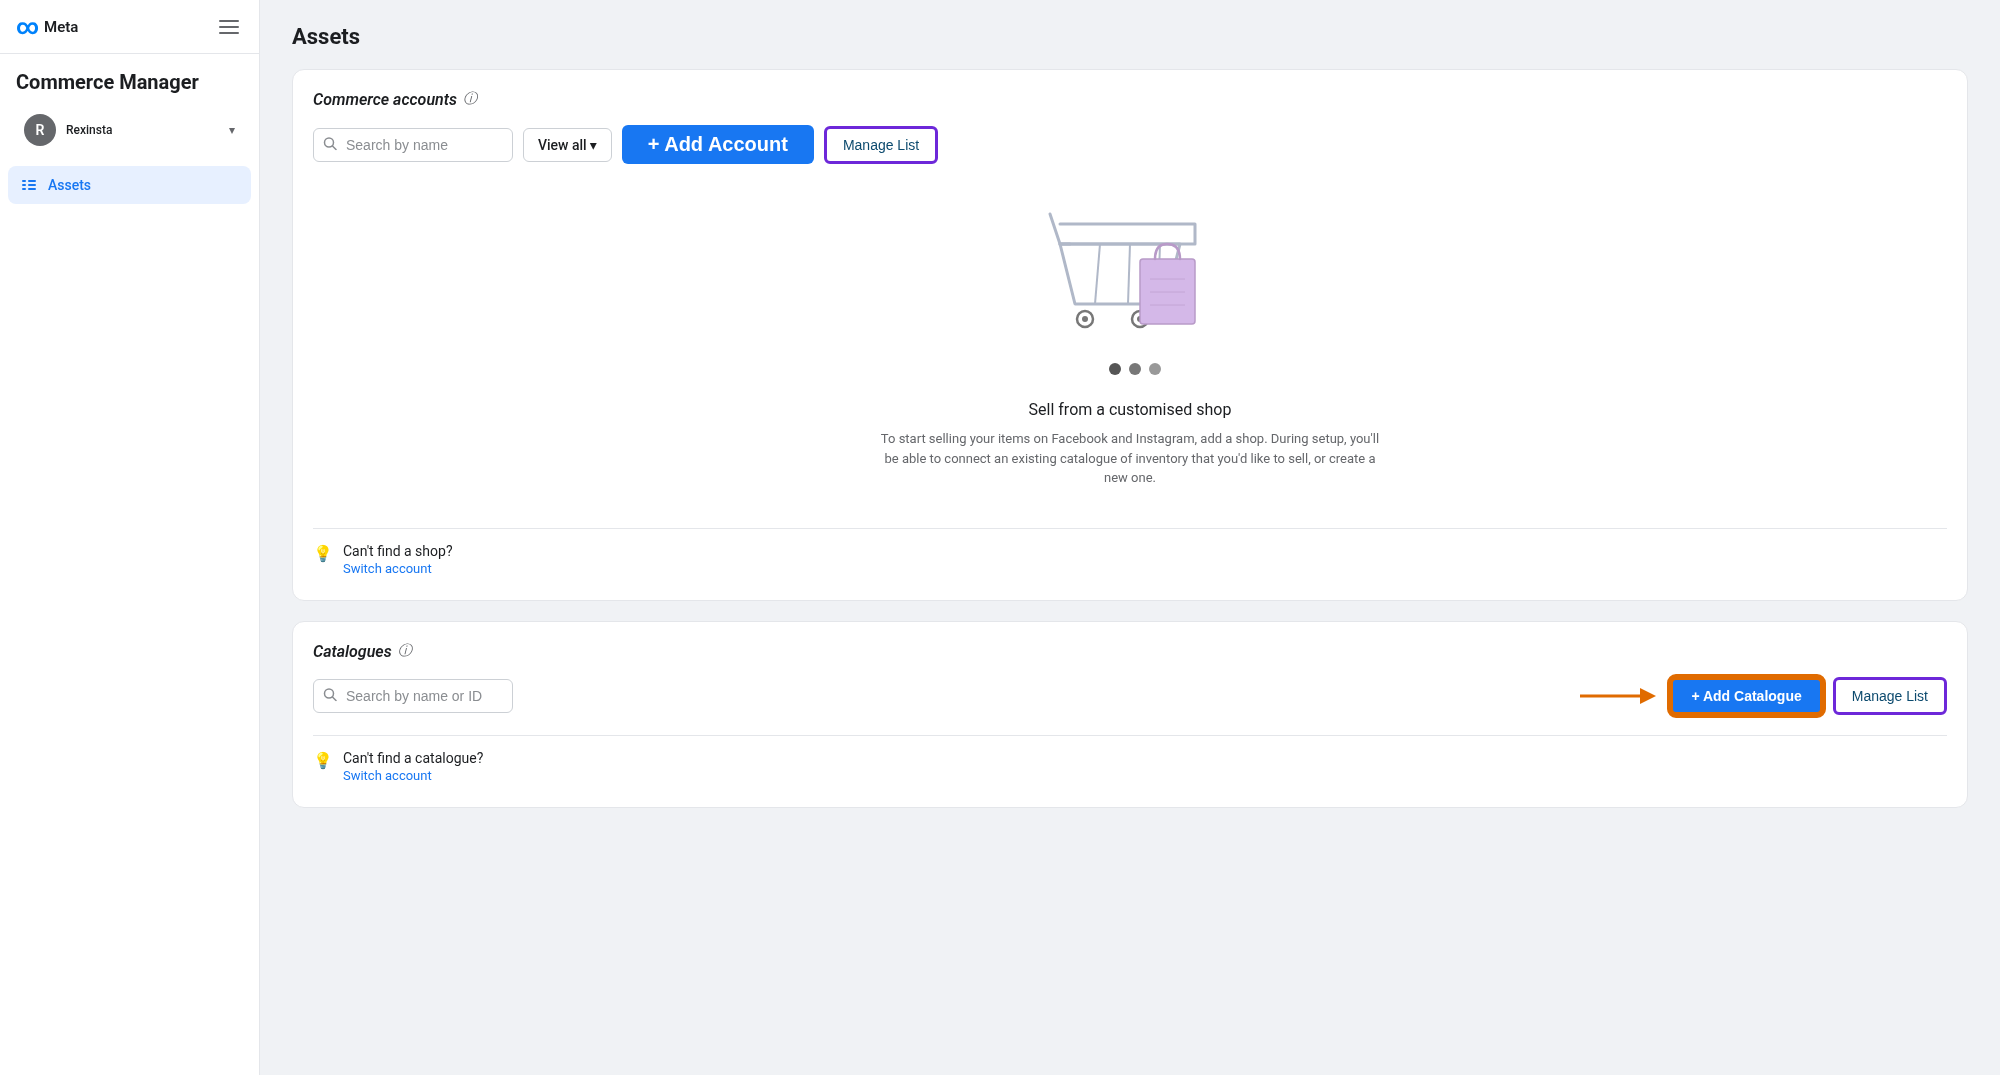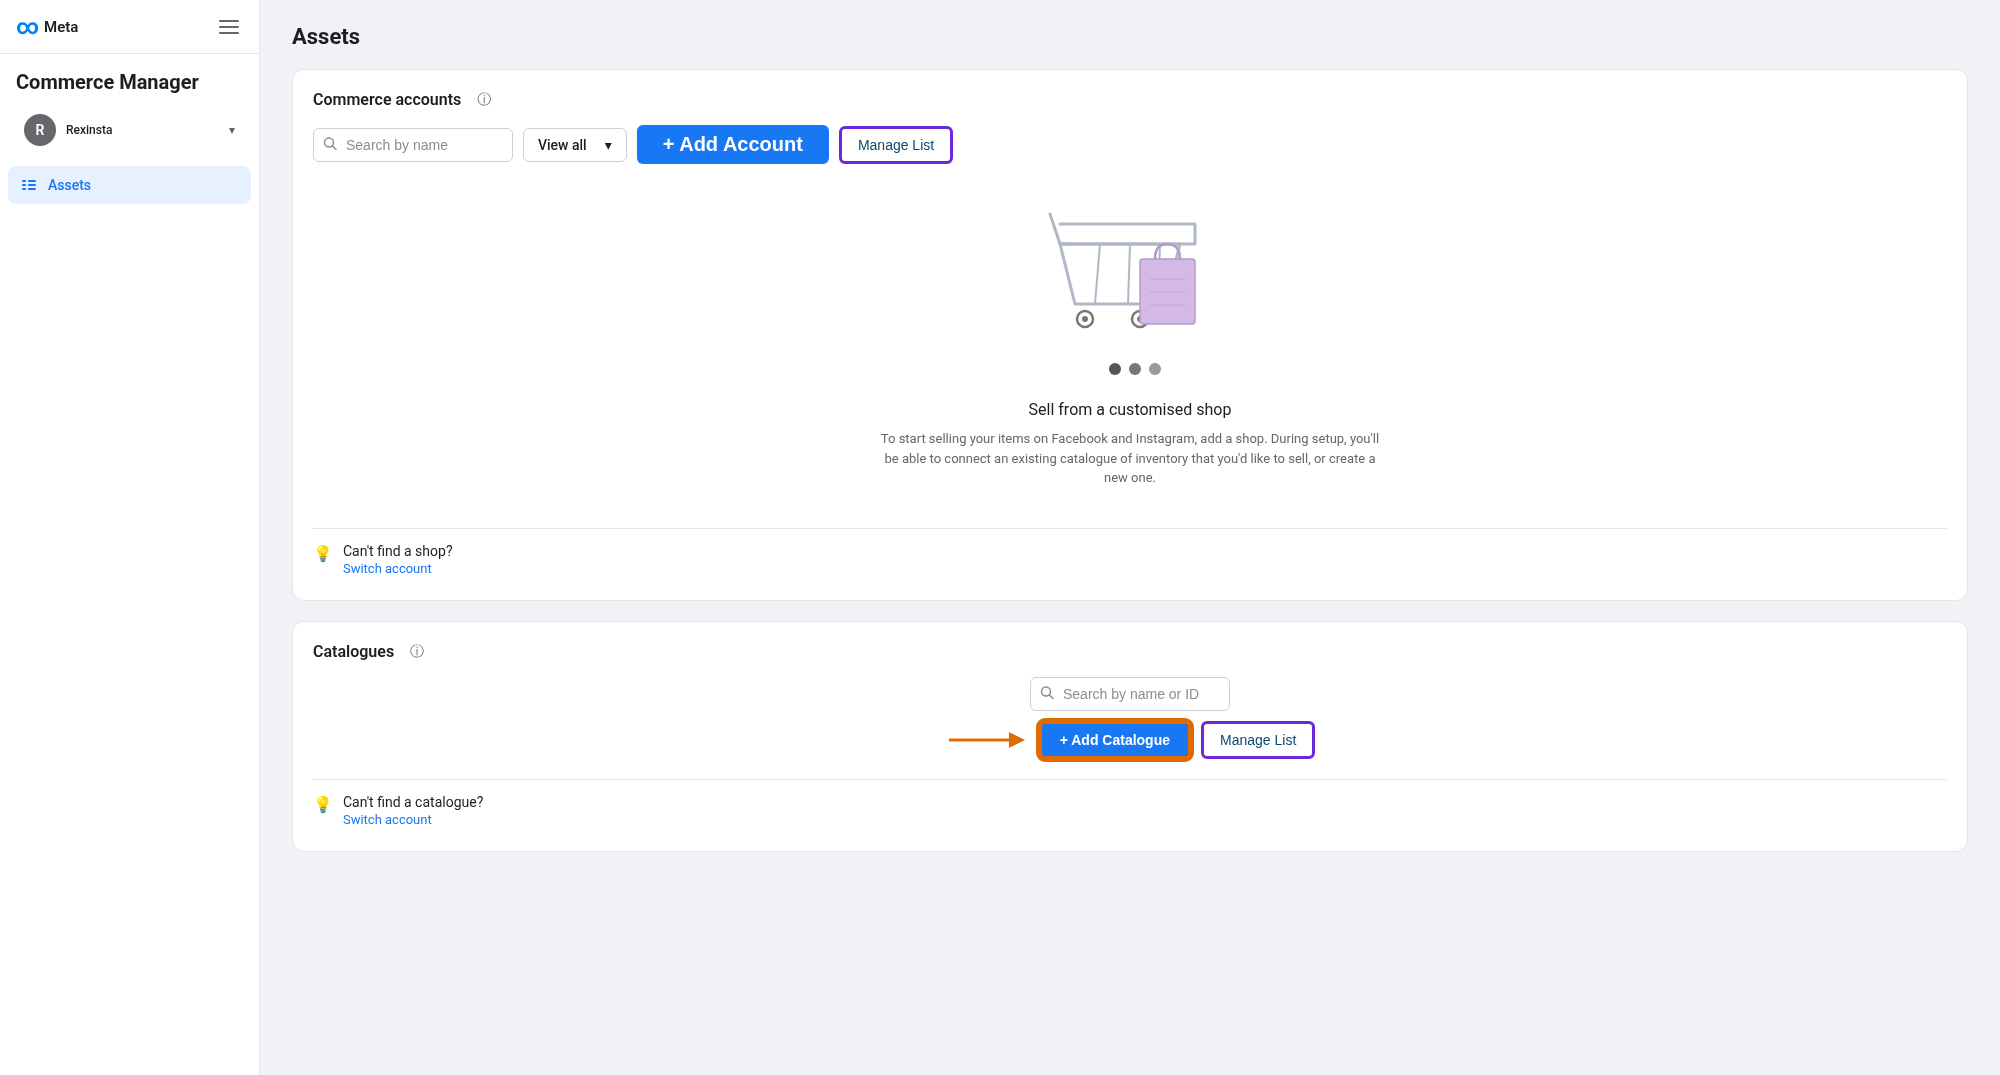--- a/index.html
+++ b/index.html
@@ -137,23 +137,24 @@
     
     .card {
       background: #fff;
       border-radius: 12px;
       border: 1px solid #e4e6ea;
       padding: 20px;
       margin-bottom: 20px;
     }
     .card-header {
       display: flex;
-      align-items: flex-end;
-      gap: 16px;
+      align-items: flex-start;
+      gap: 6px;
       margin-bottom: 16px;
+      font-style: italic;
     }
     .card-title {
       font-size: 16px;
       font-weight: 600;
       color: #1c1e21;
     }
     .info-icon {
       color: #65676b;
       font-size: 14px;
       cursor: pointer;
@@ -187,21 +188,21 @@
       font-size: 14px;
       color: #be185d;
       outline: none;
       background: #fff;
     }
     .search-input::placeholder { color: #8a8d91; }
 
     .view-all-dropdown {
       display: flex;
       align-items: center;
-      gap: 18px;
+      gap: 3px;
       padding: 8px 14px;
       border: 1px solid #ccd0d5;
       border-radius: 6px;
       background: #fff;
       cursor: pointer;
       font-size: 14px;
       color: #1c1e21;
       font-weight: 500;
     }
 
@@ -279,21 +280,20 @@
       color: #1877f2;
       cursor: pointer;
       font-size: 13px;
       display: block;
       margin-top: 2px;
     }
 
     
     .toolbar-with-arrow {
       position: relative;
-      flex-direction: column;
     }
     .add-btn-highlighted {
       display: flex;
       align-items: center;
       gap: 6px;
       padding: 8px 18px;
       background: #1877f2;
       color: #fff;
       border: 3px solid #e06b00;
       border-radius: 6px;

